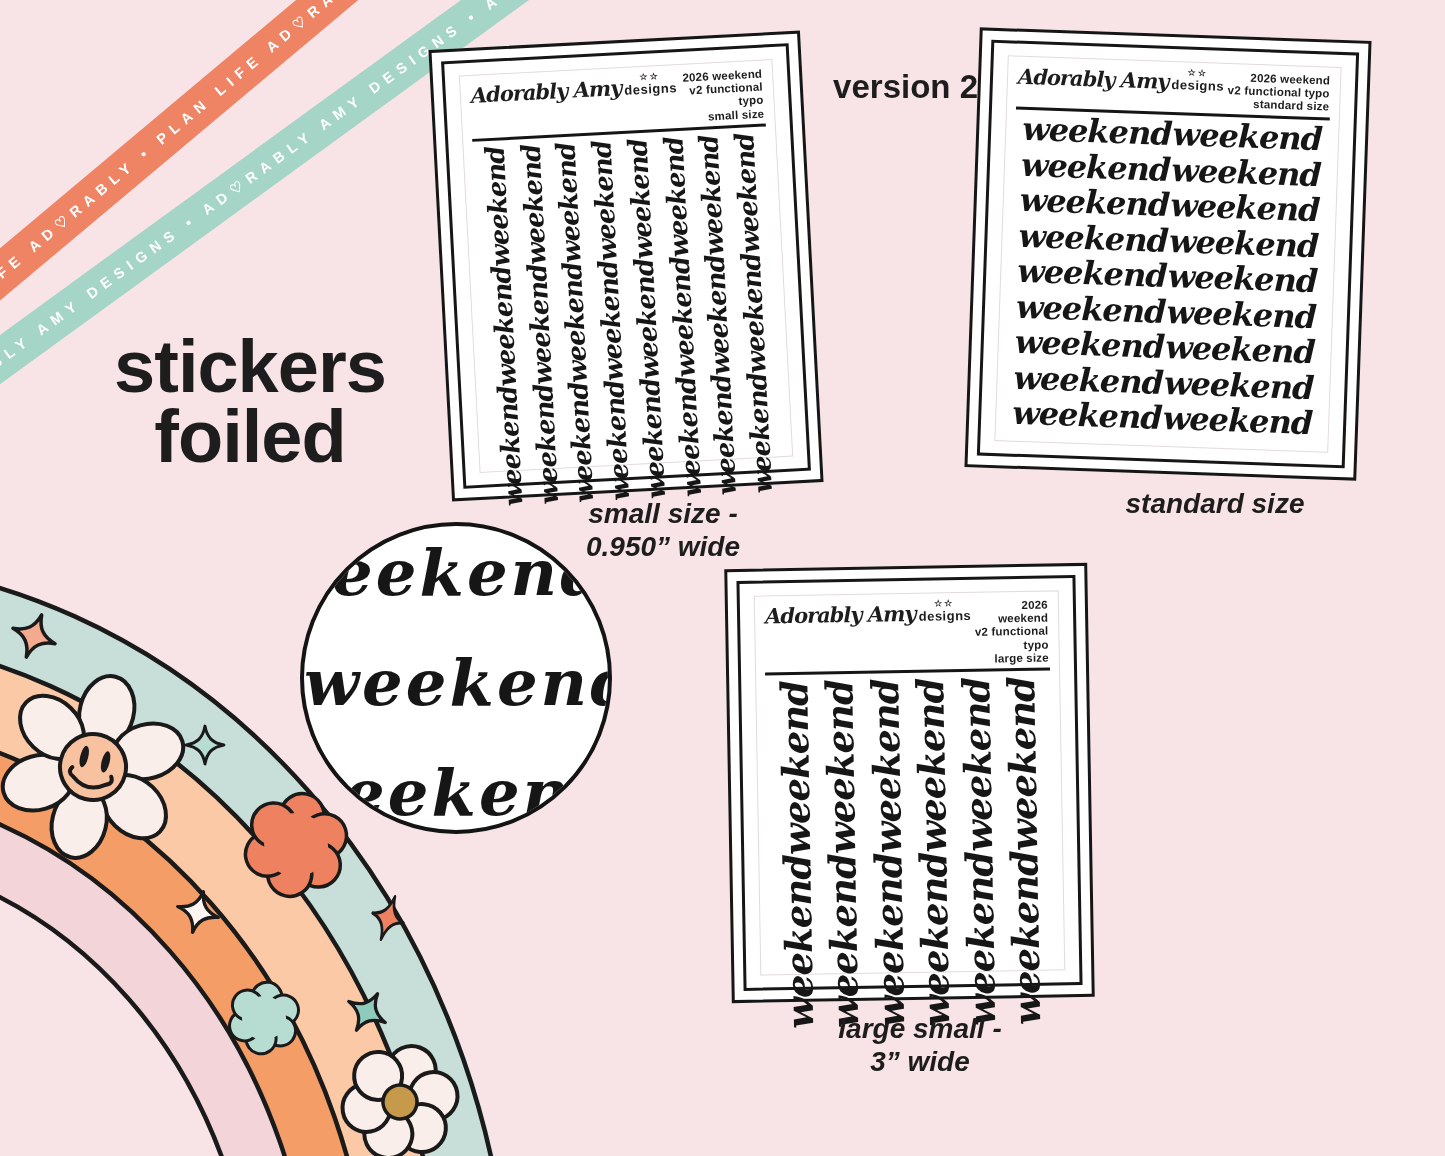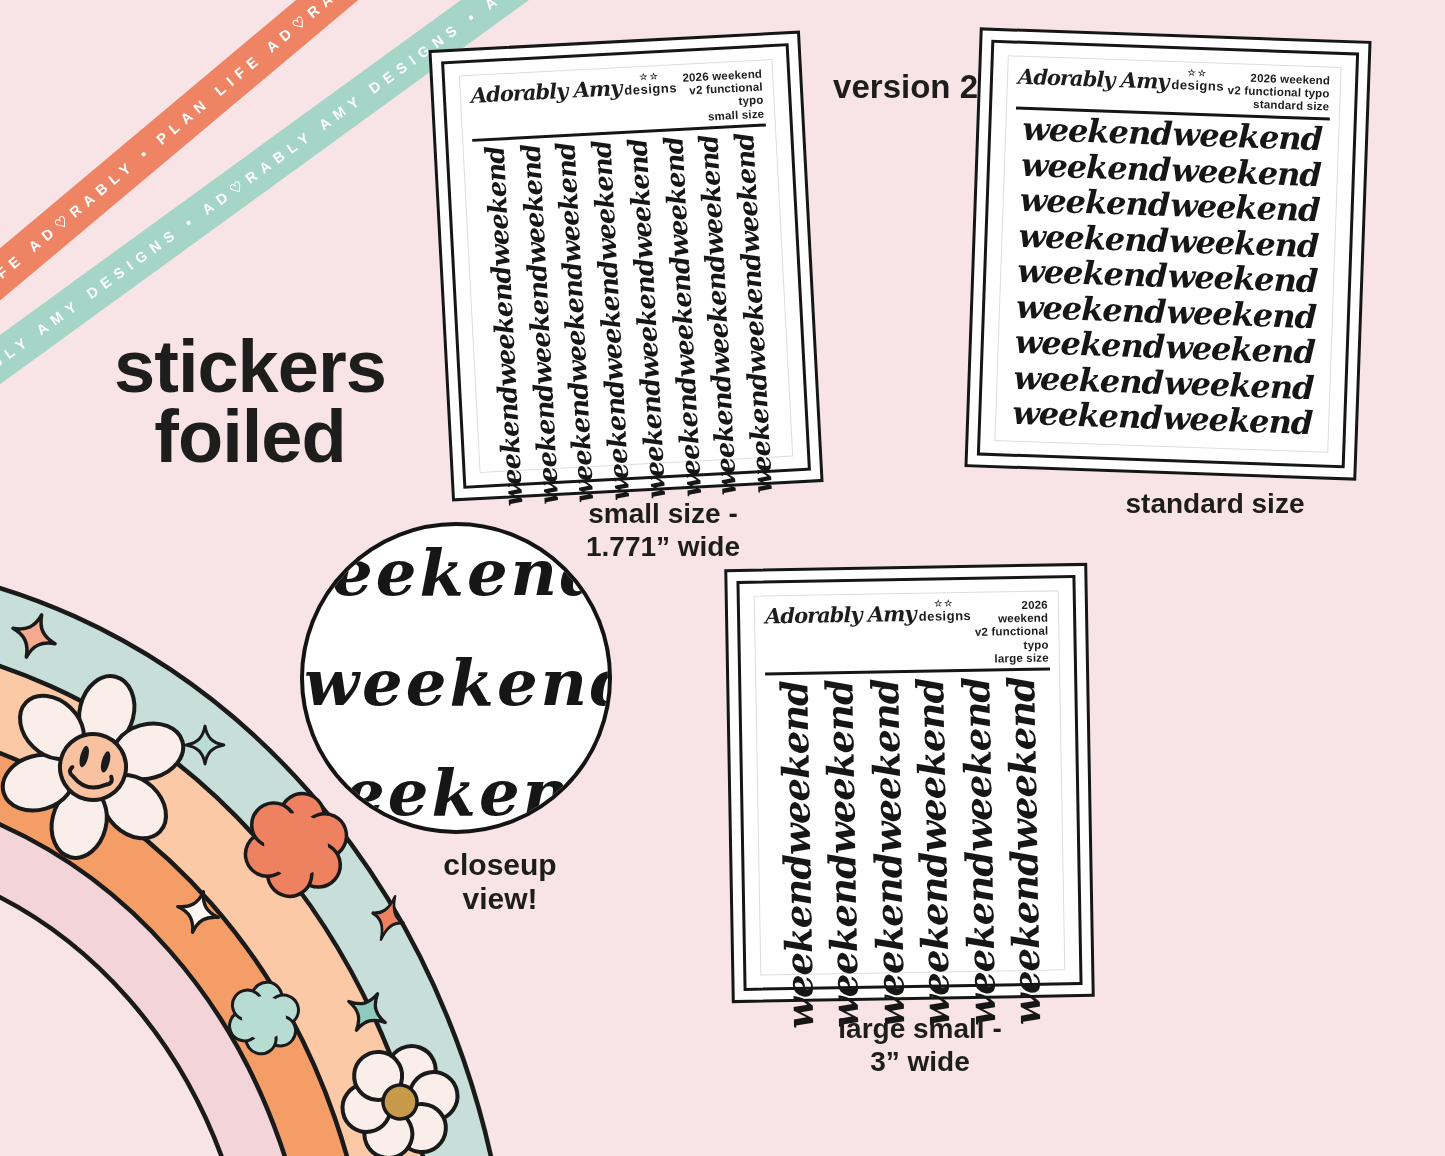--- a/index.html
+++ b/index.html
@@ -42,21 +42,21 @@
   .ribbon{position:absolute;z-index:1;height:40px;line-height:40px;white-space:nowrap;overflow:hidden;
     color:#fff;font-size:14.5px;font-weight:bold;letter-spacing:6.5px;padding-left:14px;transform-origin:0 50%;}
   #ribbon-coral{left:-90px;top:330px;width:640px;background:var(--ribbon-coral);transform:rotate(-40deg);}
   #ribbon-teal{left:-90px;top:405px;width:800px;background:var(--ribbon-teal);transform:rotate(-36deg);}
 
   
   .headline{position:absolute;left:80px;top:332px;width:340px;z-index:2;text-align:center;
     font-size:74px;line-height:70px;font-weight:bold;letter-spacing:-1px;}
   .version-label{position:absolute;left:833px;top:68px;width:145px;z-index:2;text-align:right;
     font-size:33px;font-weight:bold;}
-  .caption{position:absolute;z-index:2;text-align:center;font-weight:bold;font-size:28px;line-height:33px;}
+  .caption{position:absolute;z-index:2;text-align:center;font-weight:bold;font-size:28px;line-height:33px;font-style:italic;}
   #caption-small{left:513px;top:497px;width:300px;}
   #caption-standard{left:1065px;top:487px;width:300px;}
   #caption-large{left:770px;top:1012px;width:300px;}
   #caption-closeup{left:400px;top:848px;width:200px;font-size:30px;line-height:34px;}
 
   
   .sheet{position:absolute;z-index:2;background:#fff;border:3.5px solid #161616;box-sizing:border-box;padding:9px;}
   #sheet-small{left:440px;top:40px;width:372px;height:452px;transform:rotate(-3deg);}
   #sheet-standard{left:972px;top:34px;width:392px;height:440px;transform:rotate(2deg);}
   #sheet-large{left:728px;top:566px;width:363px;height:434px;transform:rotate(-1deg);}
@@ -305,33 +305,29 @@
               <span class="vword">weekend</span>
               <span class="vword">weekend</span>
             </div>
           </div>
       </div>
     </div>
   </div>
 
   <div id="caption-small" class="caption">
     <div>small size -</div>
-    <div>1.771” wide</div>
+    <div>0.950” wide</div>
   </div>
   <div id="caption-standard" class="caption">
     <div>standard size</div>
   </div>
   <div id="caption-large" class="caption">
     <div>large small -</div>
     <div>3” wide</div>
   </div>
 
   <div id="closeup">
       <div class="closeup-line closeup-line-0">weekend</div>
       <div class="closeup-line closeup-line-1">weekend</div>
       <div class="closeup-line closeup-line-2">weekend</div>
     </div>
-  <div id="caption-closeup" class="caption">
-    <div>closeup</div>
-    <div>view!</div>
-  </div>
 
 </div>
 
 </body></html>

